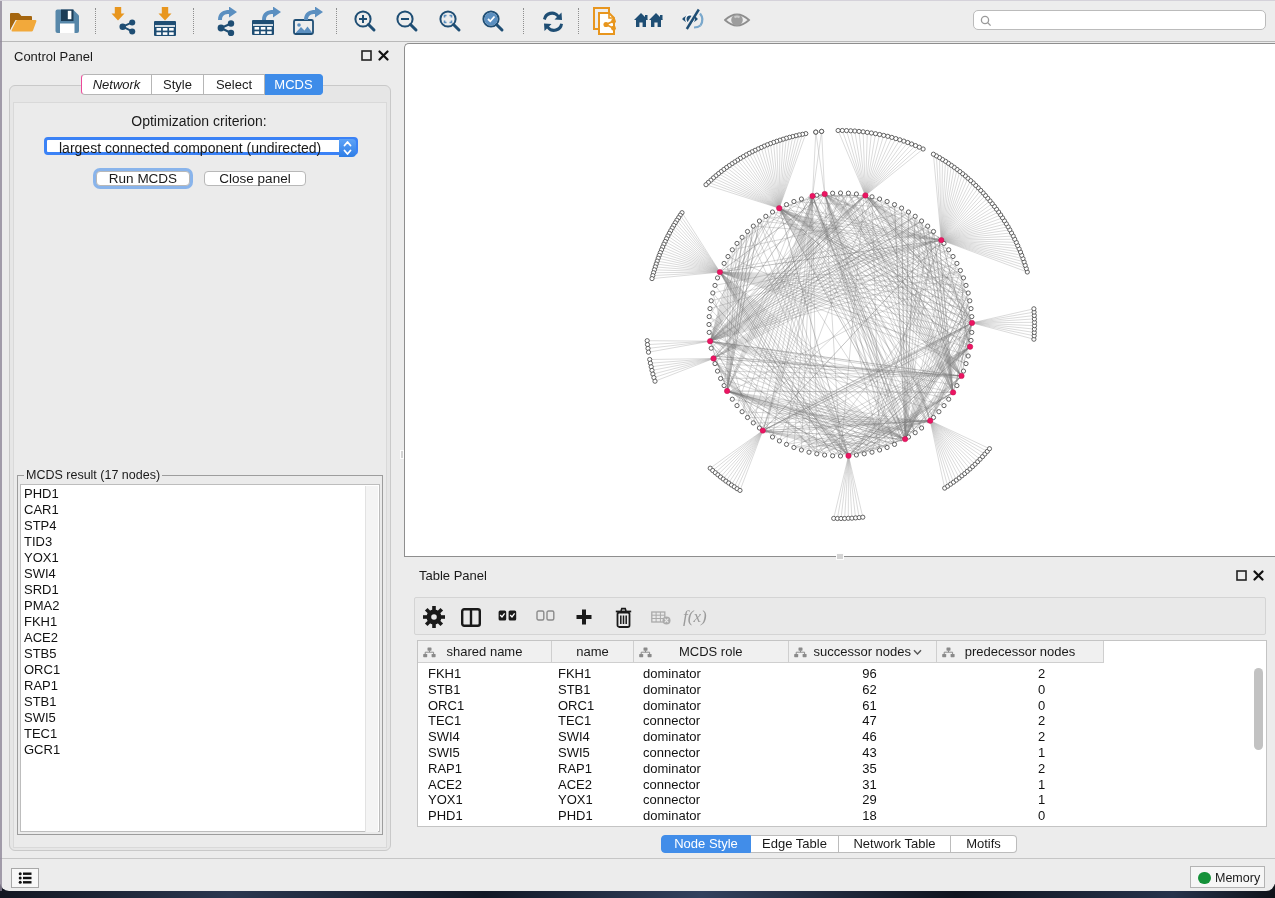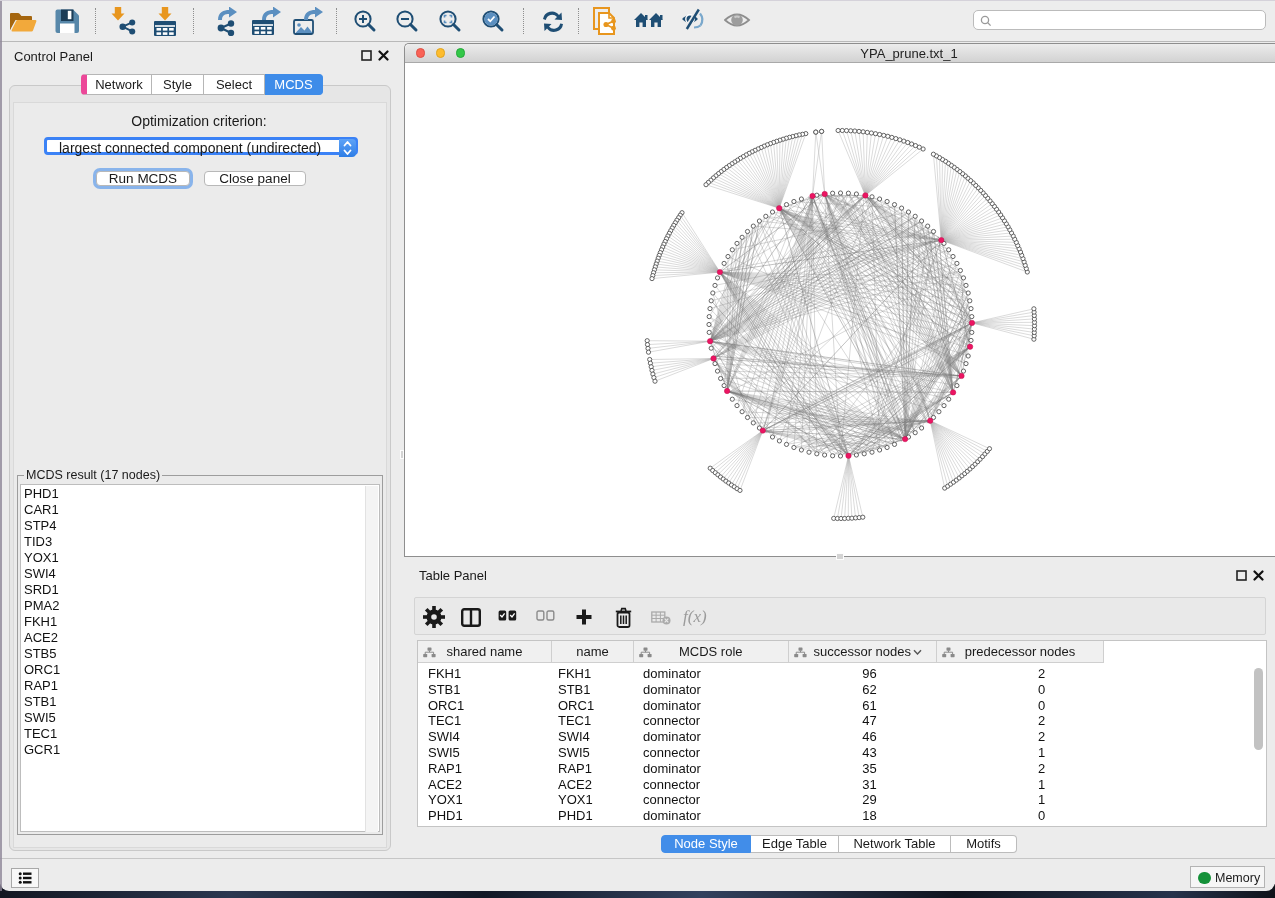--- a/index.html
+++ b/index.html
@@ -17,21 +17,21 @@
   background:#fff; border:1px solid #bbbbbb; border-radius:5px; }
 #searchbox .mag { position:absolute; left:6px; top:4px; width:12px; height:12px; }
 
 
 #leftpanel { position:absolute; left:0; top:42px; width:398px; height:821px; background:#ececec; }
 #cp-title { position:absolute; left:14px; top:7px; font-size:13px; color:#1a1a1a; }
 .winbtn { position:absolute; top:8px; width:11px; height:11px; }
 #tabs { position:absolute; top:32px; left:81px; height:21px; display:flex; font-size:13px; }
 .tab { background:#fff; border:1px solid #b6b6b6; border-left:none; text-align:center;
   line-height:19px; color:#1a1a1a; }
-.tab.first { border-left:6px solid #ec4899; border-radius:4px 0 0 4px; }
+.tab.first { border-left:1px solid #ec4899; border-radius:4px 0 0 4px;font-style:italic; }
 .tab.last { border-radius:0 4px 4px 0; }
 .tab.sel { background:#3e8ce9; color:#fff; border-color:#3e8ce9; }
 #tabpane { position:absolute; left:9px; top:43px; width:382px; height:766px;
   background:#e6e6e6; border:1px solid #c9c9c9; border-radius:6px; }
 #tabpane-inner { position:absolute; left:3px; top:16px; width:374px; height:746px;
   background:#ebebeb; border:1px solid #d9d9d9; }
 #optlabel { position:absolute; left:0; top:71px; width:398px; text-align:center;
   font-size:14px; color:#1a1a1a; }
 #dropdown { position:absolute; left:44px; top:95px; width:314px; height:18px;
   background:#fff; border:3px solid #3b82f6; border-radius:4px; font-size:14px;
@@ -314,26 +314,20 @@
 <div class="item" style="top:257px">GCR1</div>
       <div id="mcdstrack"></div>
     </div>
   </div>
 
   <div id="vsplit">
       <div id="vhandle"></div>
     </div>
 
   <div id="netwin">
-    <div id="nettitle">
-      <div class="light" style="left:10.5px; background:#f96256; border:0.5px solid #dd4f44;"></div>
-      <div class="light" style="left:30.5px; background:#fdbc2e; border:0.5px solid #e0a41f;"></div>
-      <div class="light" style="left:50.5px; background:#33c748; border:0.5px solid #24a939;"></div>
-      <div class="txt">YPA_prune.txt_1</div>
-    </div>
     <div id="netcanvas">
       <svg width="870" height="495" viewBox="0 0 870 495">
 <g stroke="#818181" stroke-opacity="0.55" stroke-width="0.55">
 <line x1="374.2" y1="144.2" x2="566.8" y2="252.6"></line>
 <line x1="374.2" y1="144.2" x2="567.0" y2="260.5"></line>
 <line x1="374.2" y1="144.2" x2="566.8" y2="268.4"></line>
 <line x1="374.2" y1="144.2" x2="555.4" y2="206.5"></line>
 <line x1="374.2" y1="144.2" x2="558.5" y2="213.9"></line>
 <line x1="374.2" y1="144.2" x2="561.0" y2="221.4"></line>
 <line x1="374.2" y1="144.2" x2="563.2" y2="229.0"></line>

